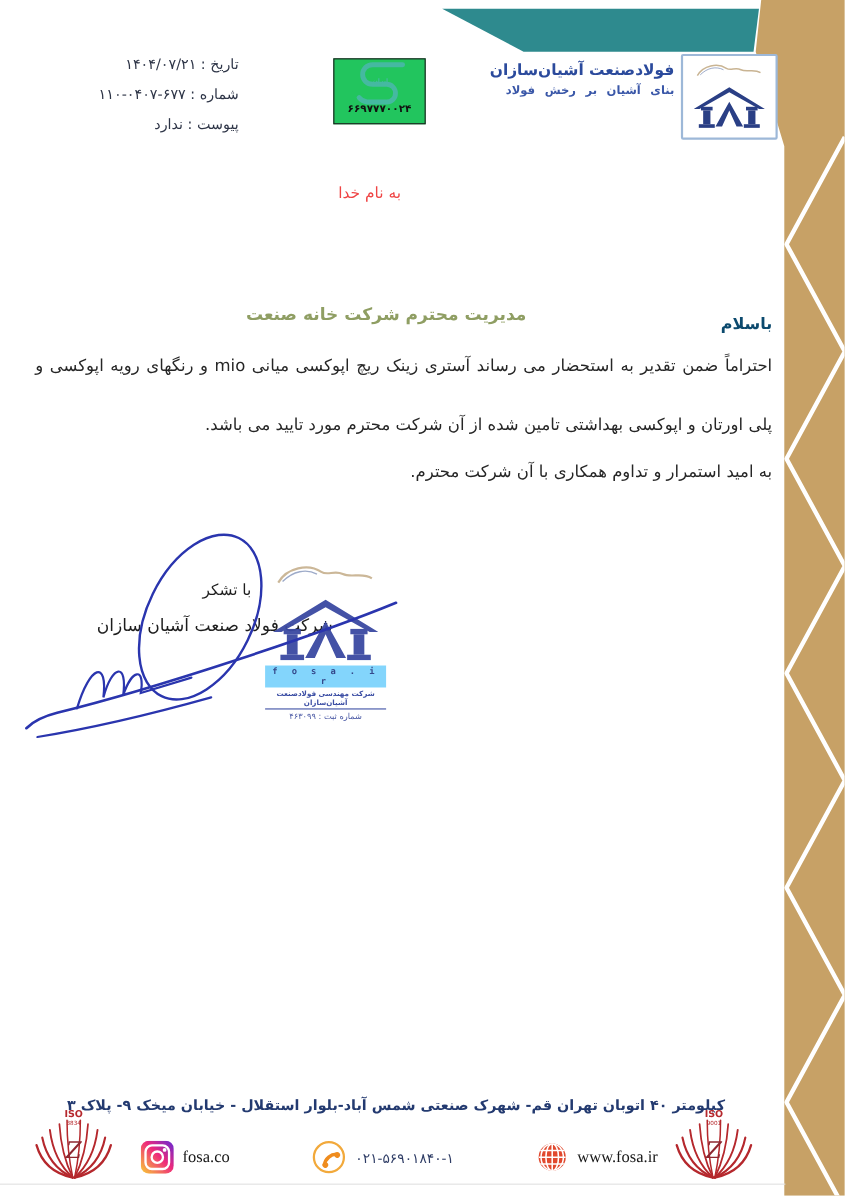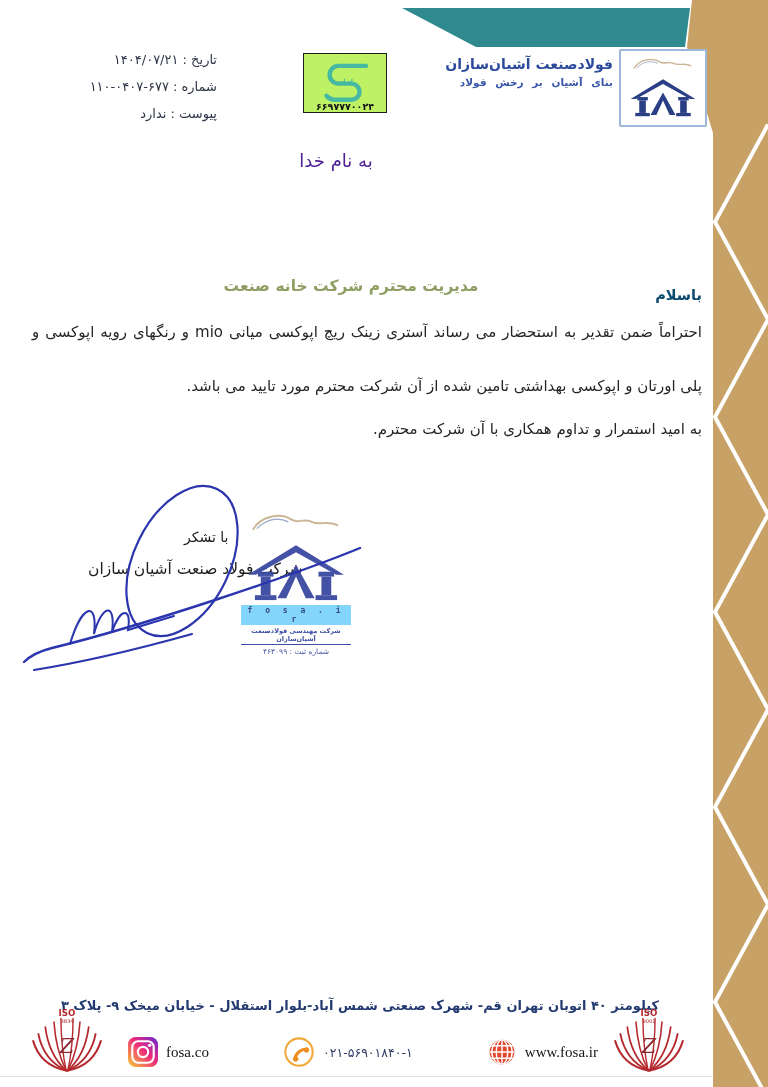--- a/index.html
+++ b/index.html
@@ -7,31 +7,31 @@
        font-family:"DejaVu Sans",sans-serif;}
   .abs{position:absolute;}
   
   #bg-layer{left:0;top:0;width:768px;height:1087px;z-index:0;}
   
   .meta-block{left:25px;top:46px;width:192px;direction:rtl;text-align:right;
               color:#2e3547;font-size:13px;line-height:27px;z-index:2;}
   .meta-block .val{letter-spacing:.3px;}
   
   .std-box{left:303px;top:53px;width:82px;height:58px;border:1.6px solid #1c1c1c;
-           background:#bef264;z-index:2;display:flex;flex-direction:column;align-items:center;justify-content:flex-end;}
+           background:#22c55e;z-index:2;display:flex;flex-direction:column;align-items:center;justify-content:flex-start;}
   .std-box .num{font-size:9.5px;font-weight:bold;color:#111;letter-spacing:.5px;margin-top:-2px;}
   
   .logo-box{left:619px;top:49px;width:84px;height:74px;border:2px solid #9db8d8;border-radius:2px;
             background:#fff;z-index:2;display:flex;align-items:center;justify-content:center;}
   .brand-block{left:350px;top:54px;width:263px;direction:rtl;text-align:right;color:#2b4a9c;z-index:2;}
   .brand-prefix{display:inline-block;font-size:12.5px;font-weight:bold;border-bottom:1.5px solid #2b4a9c;padding-bottom:1px;}
   .brand-name{font-size:14px;font-weight:800;margin-top:2px;}
   .brand-tagline{font-size:10.5px;font-weight:600;word-spacing:5px;margin-top:4px;color:#3a57a8;}
   
-  .bismillah{left:0;top:150px;width:672px;text-align:center;color:#4c1d95;font-size:18px;z-index:2;}
+  .bismillah{left:0;top:168px;width:672px;text-align:center;color:#ef4444;font-size:14px;z-index:2;}
   .recipient{left:0;top:230px;right:66px;direction:rtl;text-align:center;color:#8f9e63;
              font-size:15.5px;font-weight:600;z-index:2;margin-top:47px;}
   .greeting{left:0;top:287px;right:66px;direction:rtl;text-align:right;color:#0c4a6e;
             font-size:14.5px;font-weight:600;z-index:2;}
   .body-par{left:32px;top:305px;right:66px;direction:rtl;text-align:justify;color:#262626;
             font-size:15px;line-height:54px;z-index:2;}
   .body-close{left:32px;top:404px;right:66px;direction:rtl;text-align:right;color:#262626;
               font-size:15px;line-height:50px;z-index:2;}
   .thanks{left:184px;top:529px;color:#1d1d1d;font-size:14px;z-index:2;}
   .signatory{left:88px;top:560px;color:#1d1d1d;font-size:15.5px;white-space:nowrap;direction:rtl;z-index:2;}

